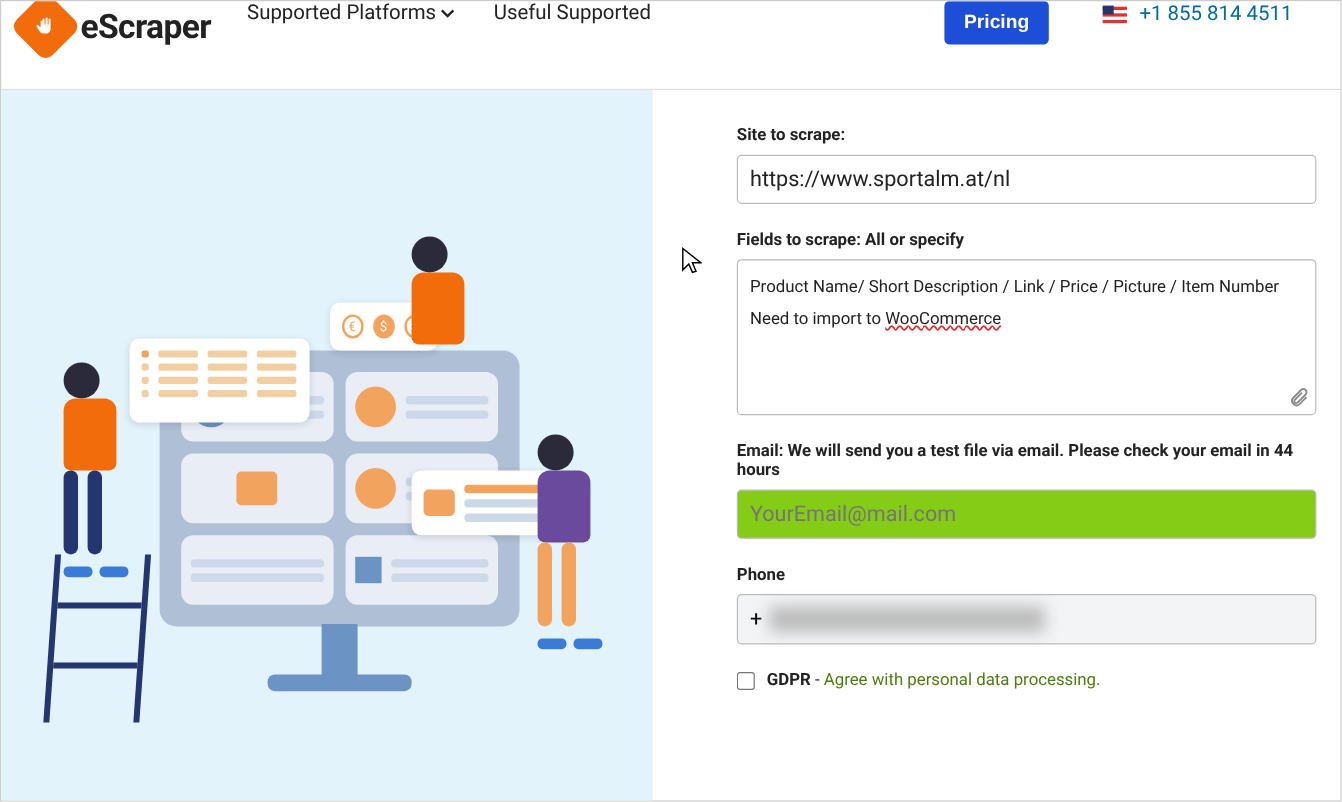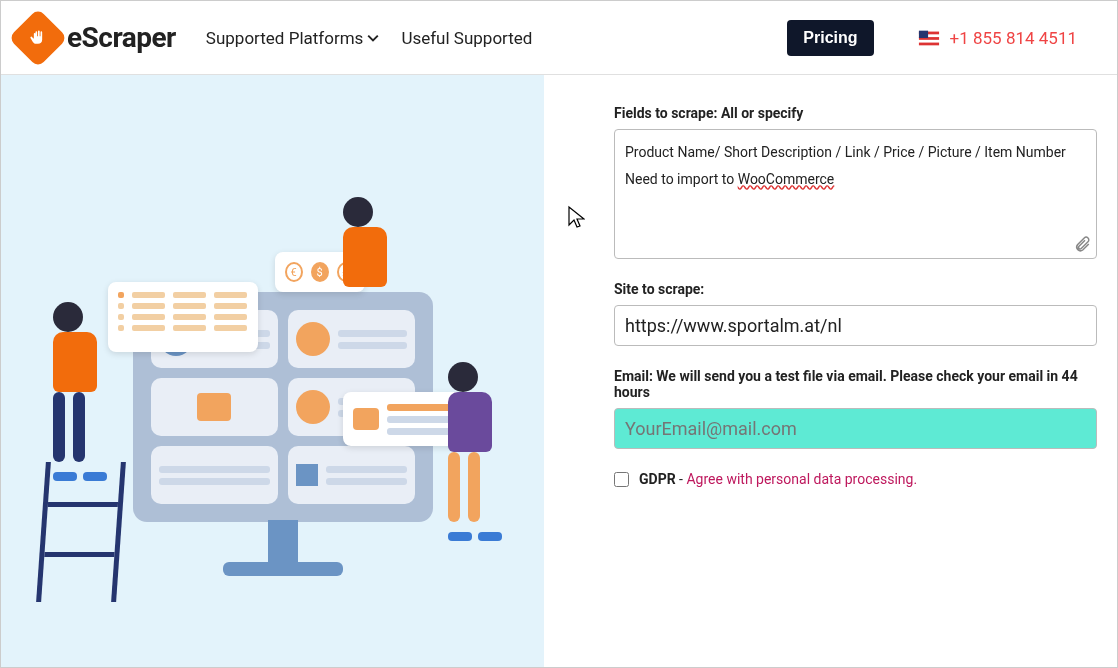--- a/index.html
+++ b/index.html
@@ -7,21 +7,21 @@
     font-family: -apple-system, BlinkMacSystemFont, "Segoe UI", Roboto, Arial, sans-serif;
     background: #fff;
     width: 1118px;
     height: 668px;
     overflow: hidden;
     border: 1px solid #ccc;
   }
   
   .header {
     display: flex;
-    align-items: center;
+    align-items: flex-start;
     height: 74px;
     padding: 0 10px;
     border-bottom: 1px solid #e0e0e0;
     gap: 18px;
   }
   .logo {
     display: flex;
     align-items: center;
     gap: 8px;
     margin-left: 6px;
@@ -37,43 +37,43 @@
     width: 20px; height: 20px;
     transform: rotate(-45deg);
     color:#fff;
   }
   .logo-text {
     font-size: 28px;
     font-weight: 700;
     color: #222;
     letter-spacing: -0.5px;
   }
-  .nav { display:flex; align-items:center; gap: 22px; margin-left: 12px; }
+  .nav { display:flex; align-items:center; gap: 32px; margin-left: 12px; }
   .nav-item {
     font-size: 17px;
     color: #222;
     display:flex; align-items:center; gap:4px;
     cursor:pointer;
   }
   .btn {
     display:inline-flex; align-items:center; justify-content:center;
     padding: 9px 16px;
     border-radius: 4px;
     color:#fff;
     font-weight: 600;
     font-size: 16px;
     cursor:pointer;
     border:none;
   }
   .btn-orange { background:#f26c0c; }
-  .btn-green  { background:#0f172a; }
+  .btn-green  { background:#1d4ed8; }
   .spacer { flex:1; }
   .phone-wrap { display:flex; align-items:center; gap:10px; margin-right: 30px; }
   .flag-icon { width:22px; height:22px; }
-  .phone { font-size:17px; color:#ef4444; }
+  .phone { font-size:17px; color:#0369a1; }
 
   
   .main {
     display:flex;
     height: calc(668px - 74px);
   }
   .left {
     width: 543px;
     background:#e3f3fb;
     display:flex; align-items:center; justify-content:center;
@@ -109,31 +109,31 @@
     resize:none;
     position:relative;
   }
   .textarea-wrap { position:relative; }
   .attach-icon {
     position:absolute;
     right:6px; bottom:6px;
     width:18px; height:18px; color:#888;
   }
   .readonly {
-    background:#5eead4;
+    background:#84cc16;
     color:#555;
   }
   .form-row { margin-bottom: 22px; }
   .gdpr-row {
     display:flex; align-items:center; gap:10px;
     font-size:14px; color:#222;
     margin-bottom: 36px;
   }
   .gdpr-row input { width:15px; height:15px; }
-  .gdpr-link { color:#be185d; text-decoration:none; cursor:pointer; }
+  .gdpr-link { color:#4d7c0f; text-decoration:none; cursor:pointer; }
   .send-btn {
     background:#f26c0c; color:#fff;
     font-size:19px; font-weight:500;
     border:none; border-radius:4px;
     padding: 13px 34px;
     cursor:pointer;
   }
   .phone-val {
     display:flex; align-items:center; gap:6px;
     background:#f2f4f6;
@@ -369,44 +369,51 @@
 
   <div class="cursor">
     <svg width="18" height="24" viewBox="0 0 18 24">
         <path d="M2 2l0 18 5-5 3 7 3-1-3-7 7 0z" fill="#fff" stroke="#000" stroke-width="1.2"></path>
       </svg>
   </div>
 
   <div class="right">
 
     <div class="form-row">
+      <label class="field-label">Site to scrape:</label>
+      <input class="text-input" type="text" value="https://www.sportalm.at/nl" style="">
+    </div>
+
+    <div class="form-row">
       <label class="field-label">Fields to scrape: All or specify</label>
       <div class="textarea-wrap">
         <div class="textarea" contenteditable="true" style="">
           <div>Product Name/ Short Description / Link / Price / Picture / Item Number</div>
           <div>
             <span>Need to import to </span><span class="underline-red">WooCommerce</span>
           </div>
         </div>
         <svg class="attach-icon" viewBox="0 0 24 24" fill="none" stroke="currentColor" stroke-width="2">
           <path d="M21 12l-8 8a5 5 0 01-7-7l9-9a3.5 3.5 0 015 5l-9 9a2 2 0 01-3-3l8-8"></path>
         </svg>
       </div>
     </div>
 
     <div class="form-row">
-      <label class="field-label">Site to scrape:</label>
-      <input class="text-input" type="text" value="https://www.sportalm.at/nl" style="">
-    </div>
-
-    <div class="form-row">
       <label class="field-label">Email: We will send you a test file via email. Please check your email in 44 hours</label>
       <input class="text-input readonly" type="text" placeholder="YourEmail@mail.com" style="">
     </div>
 
+    <div class="form-row">
+      <label class="field-label">Phone</label>
+      <div class="phone-val">
+        <span>+</span>
+        <span class="phone-blur"></span>
+      </div>
+    </div>
 
     <div class="gdpr-row">
       <input type="checkbox" style="">
       <span>
         <b>GDPR</b><span> - </span><a class="gdpr-link">Agree with personal data processing.</a>
       </span>
     </div>
 
 
   </div>

